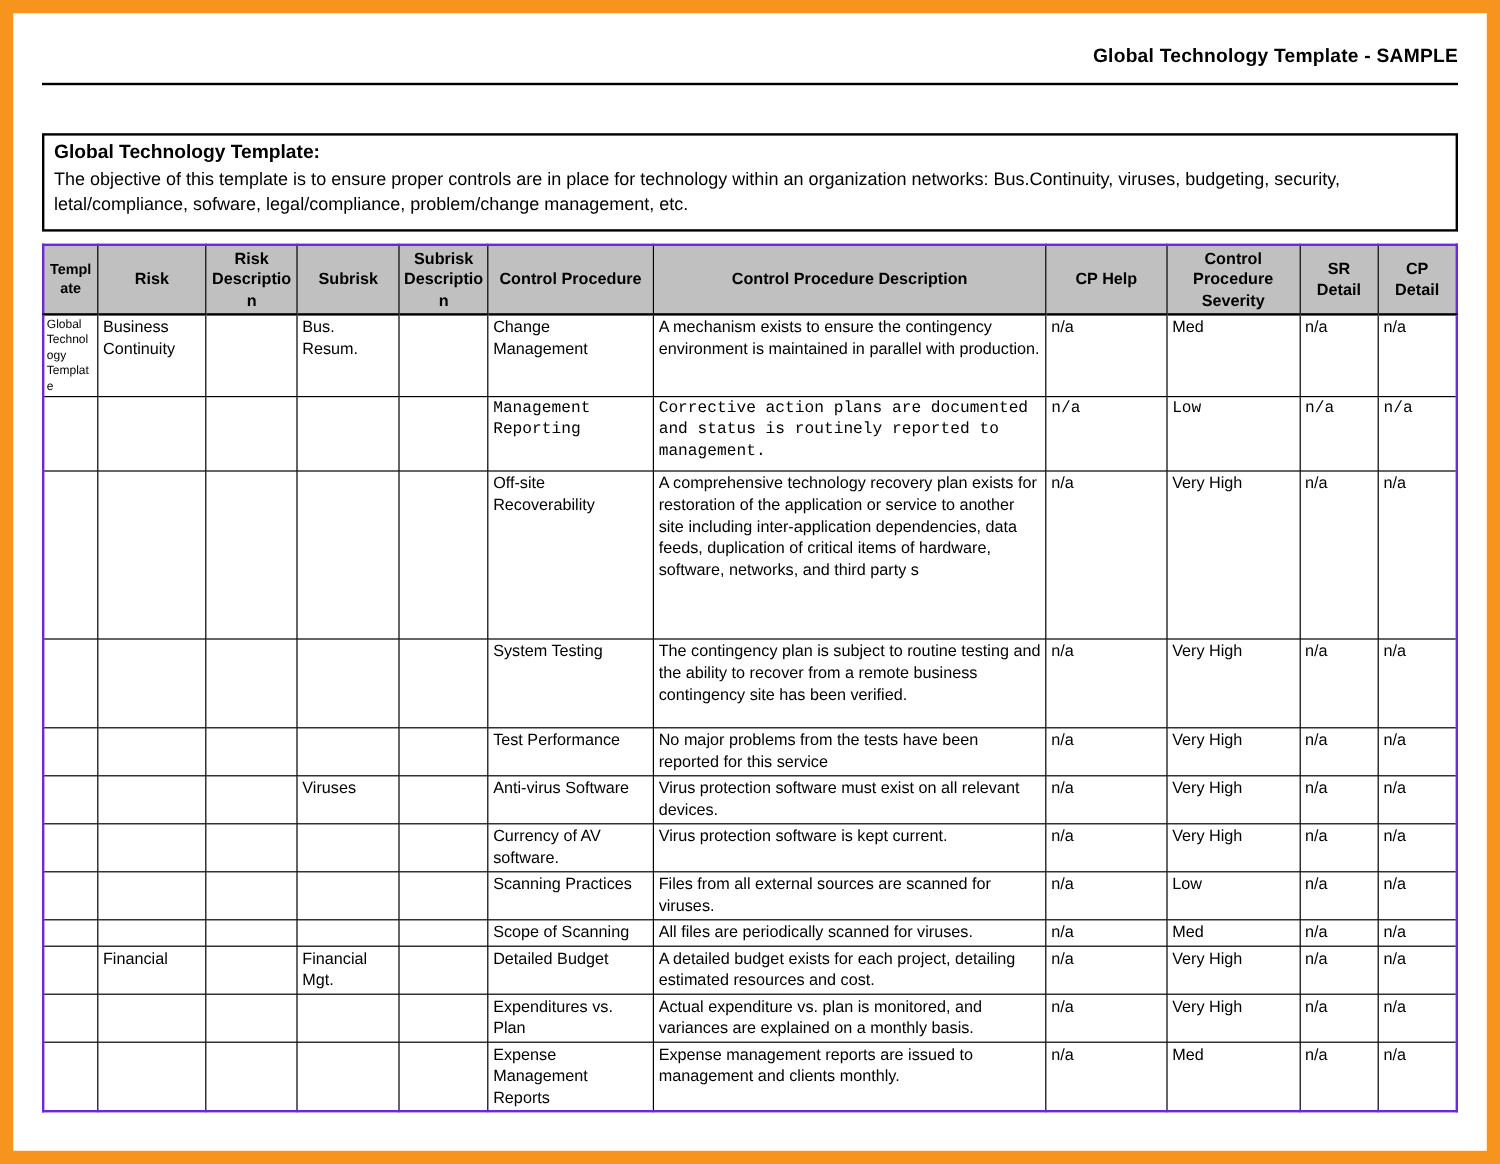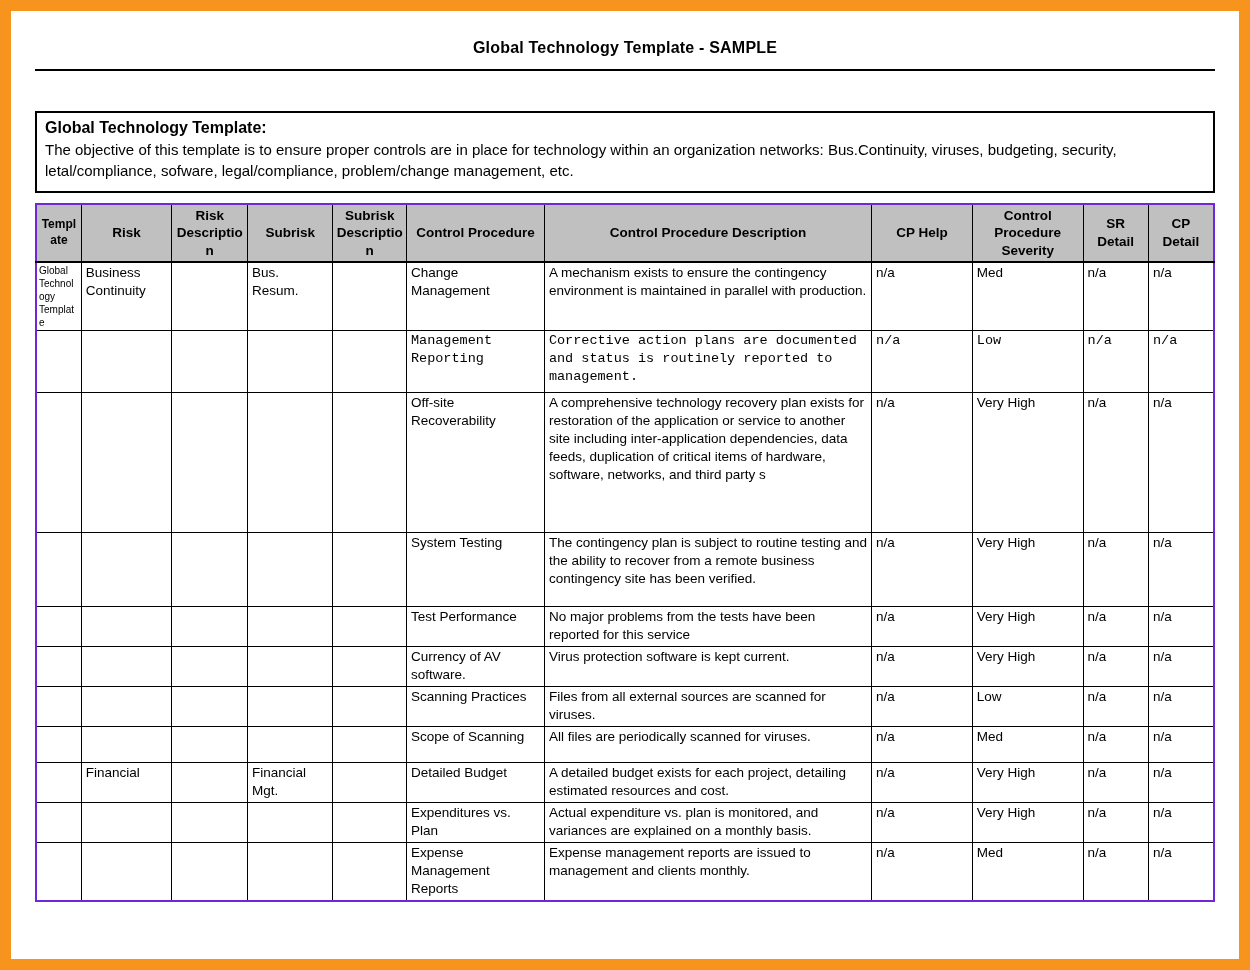--- a/index.html
+++ b/index.html
@@ -11,21 +11,21 @@
     position: relative;
   }
   .page {
     position: absolute;
     left: 11px; top: 11px; right: 11px; bottom: 11px;
     background: #ffffff;
     padding: 16px 24px;
     overflow: hidden;
   }
   .doc-title {
-    text-align: center;
+    text-align: right;
     font-weight: bold;
     font-size: 16px;
     padding-top: 12px;
     letter-spacing: 0.2px;
   }
   .title-rule {
     border-bottom: 2px solid #000;
     margin-top: 12px;
   }
   .intro-box {
@@ -188,20 +188,33 @@
           <td>No major problems from the tests have been reported for this service</td>
           <td>n/a</td>
           <td>Very High</td>
           <td>n/a</td>
           <td>n/a</td>
         </tr>
         <tr>
           <td class="col-template"></td>
           <td></td>
           <td></td>
+          <td>Viruses</td>
+          <td></td>
+          <td>Anti-virus Software</td>
+          <td>Virus protection software must exist on all relevant devices.</td>
+          <td>n/a</td>
+          <td>Very High</td>
+          <td>n/a</td>
+          <td>n/a</td>
+        </tr>
+        <tr>
+          <td class="col-template"></td>
+          <td></td>
+          <td></td>
           <td></td>
           <td></td>
           <td>Currency of AV software.</td>
           <td>Virus protection software is kept current.</td>
           <td>n/a</td>
           <td>Very High</td>
           <td>n/a</td>
           <td>n/a</td>
         </tr>
         <tr>

